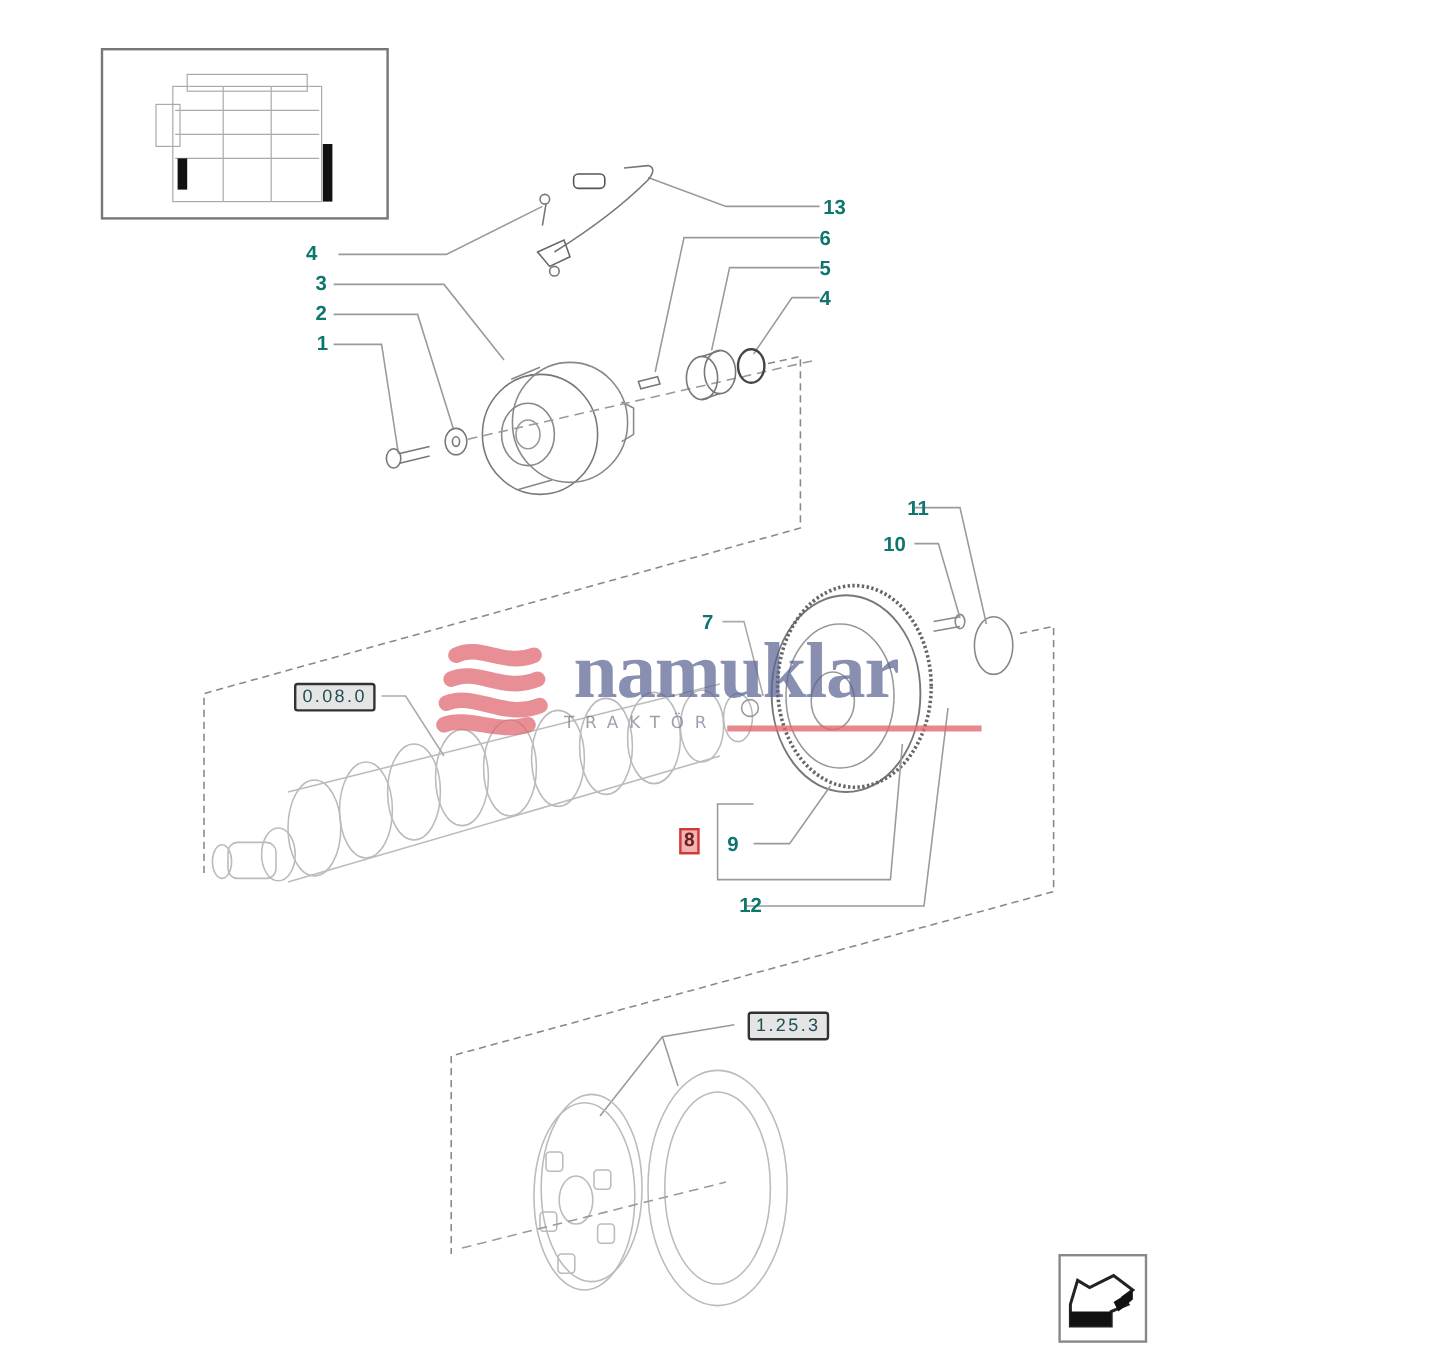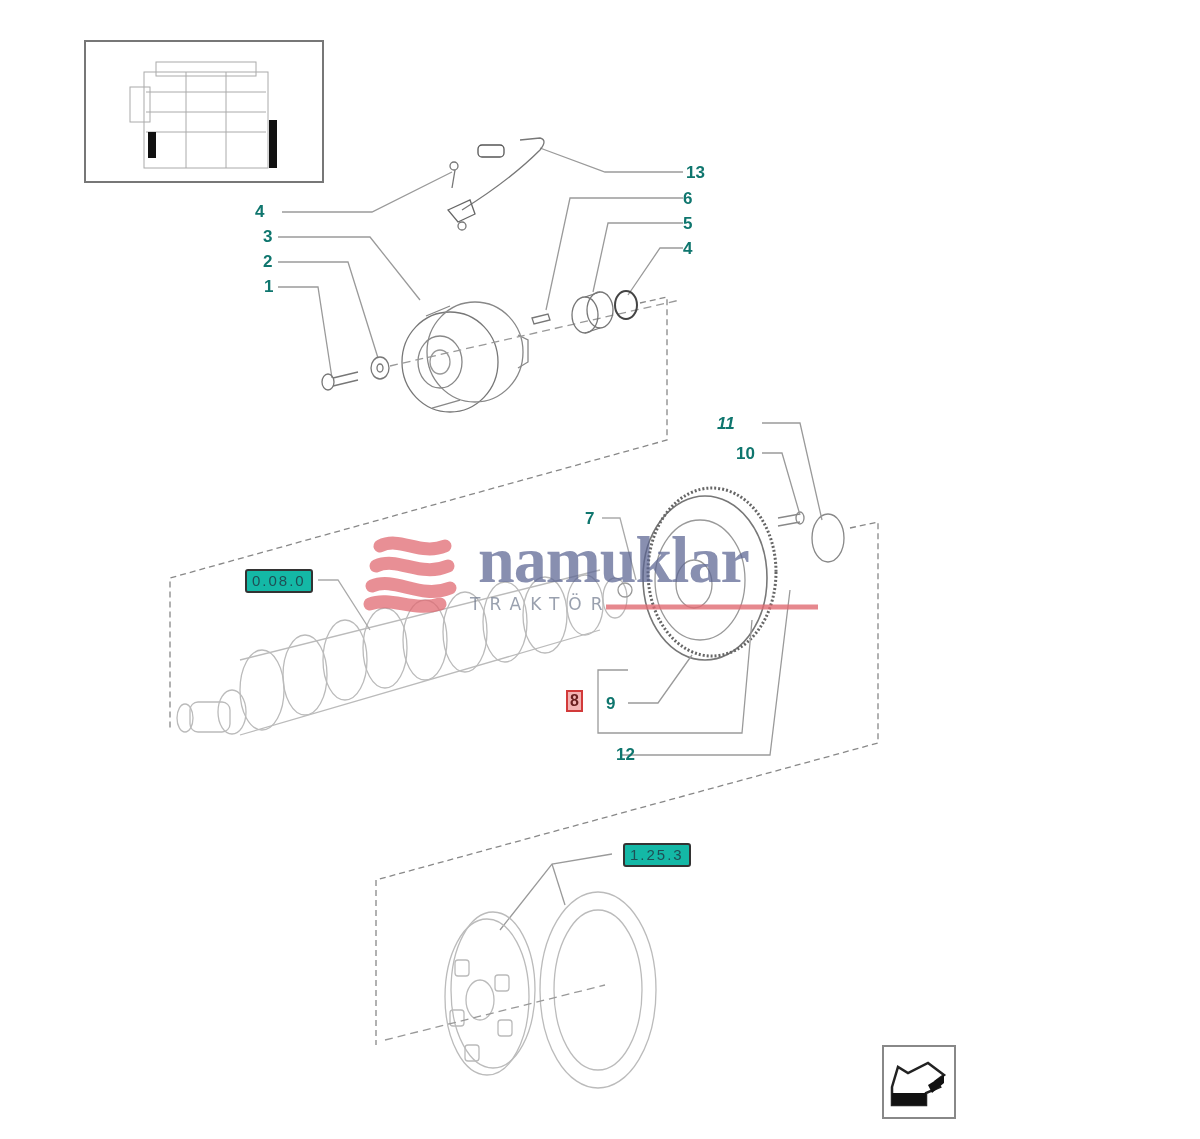--- a/index.html
+++ b/index.html
@@ -1,25 +1,25 @@
 <!DOCTYPE html>
 <html><head>
 <meta charset="utf-8">
 <style>
   html, body { margin: 0; padding: 0; background: #ffffff; }
   body { width: 1200px; height: 1139px; position: relative; overflow: hidden; font-family: "Liberation Sans", sans-serif; }
   .canvas { position: absolute; left: 0; top: 0; width: 1200px; height: 1139px; }
   svg { position: absolute; left: 0; top: 0; }
   .label { position: absolute; font-family: "Liberation Sans", sans-serif; font-weight: bold; font-size: 17px; color: #0f766e; line-height: 1; }
-  .ref-box { position: absolute; font-family: "Liberation Sans", sans-serif; font-size: 15px; color: #1f4f55; background: #14b8a6; border: 2px solid #333; border-radius: 3px; padding: 1px 5px; letter-spacing: 2px; line-height: 18px; }
+  .ref-box { position: absolute; font-family: "Liberation Sans", sans-serif; font-size: 15px; color: #1f4f55; background: #e5e5e5; border: 2px solid #333; border-radius: 3px; padding: 1px 5px; letter-spacing: 2px; line-height: 18px; }
   .sel-box { position: absolute; font-family: "Liberation Sans", sans-serif; font-weight: bold; font-size: 16px; color: #6a2020; background: #f3b3b3; border: 2px solid #d23a3a; padding: 0 2px; line-height: 18px; }
   .thumb { position: absolute; left: 84px; top: 40px; width: 240px; height: 143px; border: 2px solid #777; background: #fff; box-sizing: border-box; }
   .nav-btn { position: absolute; left: 882px; top: 1045px; width: 74px; height: 74px; border: 2px solid #888; background: #fff; box-sizing: border-box; cursor: pointer; }
   .wm-text { position: absolute; font-family: "DejaVu Sans", sans-serif; font-weight: bold; color: rgba(90,100,145,0.72); font-size: 66px; letter-spacing: -1px; line-height: 1; }
-  .wm-sub { position: absolute; font-family: "DejaVu Sans", sans-serif; color: rgba(110,120,140,0.7); font-size: 17px; letter-spacing: 9px; line-height: 1; }
+  .wm-sub { position: absolute; font-family: "DejaVu Sans", sans-serif; color: rgba(110,120,140,0.7); font-size: 14px; letter-spacing: 9px; line-height: 1; }
 </style>
 </head>
 <body>
 
 <div class="canvas">
 
   <svg width="1200" height="1139" viewBox="0 0 1200 1139">
     <g fill="none" stroke="#9a9a9a" stroke-width="1.3">
 
       <polyline points="282,212 372,212 452,172"></polyline>
@@ -139,21 +139,21 @@
   </div>
 
   <span class="label" style="left:255px;top:203px;">4</span>
   <span class="label" style="left:263px;top:228px;">3</span>
   <span class="label" style="left:263px;top:253px;">2</span>
   <span class="label" style="left:264px;top:278px;">1</span>
   <span class="label" style="left:686px;top:164px;">13</span>
   <span class="label" style="left:683px;top:190px;">6</span>
   <span class="label" style="left:683px;top:215px;">5</span>
   <span class="label" style="left:683px;top:240px;">4</span>
-  <span class="label" style="left:717px;top:415px;font-style:italic;">11</span>
+  <span class="label" style="left:756px;top:415px;">11</span>
   <span class="label" style="left:736px;top:445px;">10</span>
   <span class="label" style="left:585px;top:510px;">7</span>
   <span class="label" style="left:606px;top:695px;">9</span>
   <span class="label" style="left:598px;top:746px;margin-left:18px;">12</span>
 
   <span class="sel-box" style="left:566px;top:690px;">8</span>
 
   <span class="ref-box" style="left:245px;top:569px;">0.08.0</span>
   <span class="ref-box" style="left:623px;top:843px;">1.25.3</span>
 

